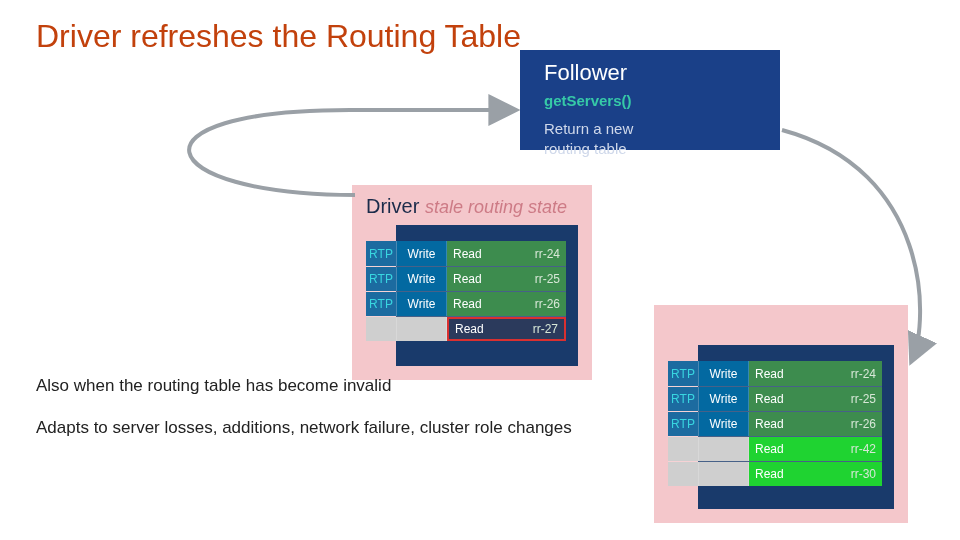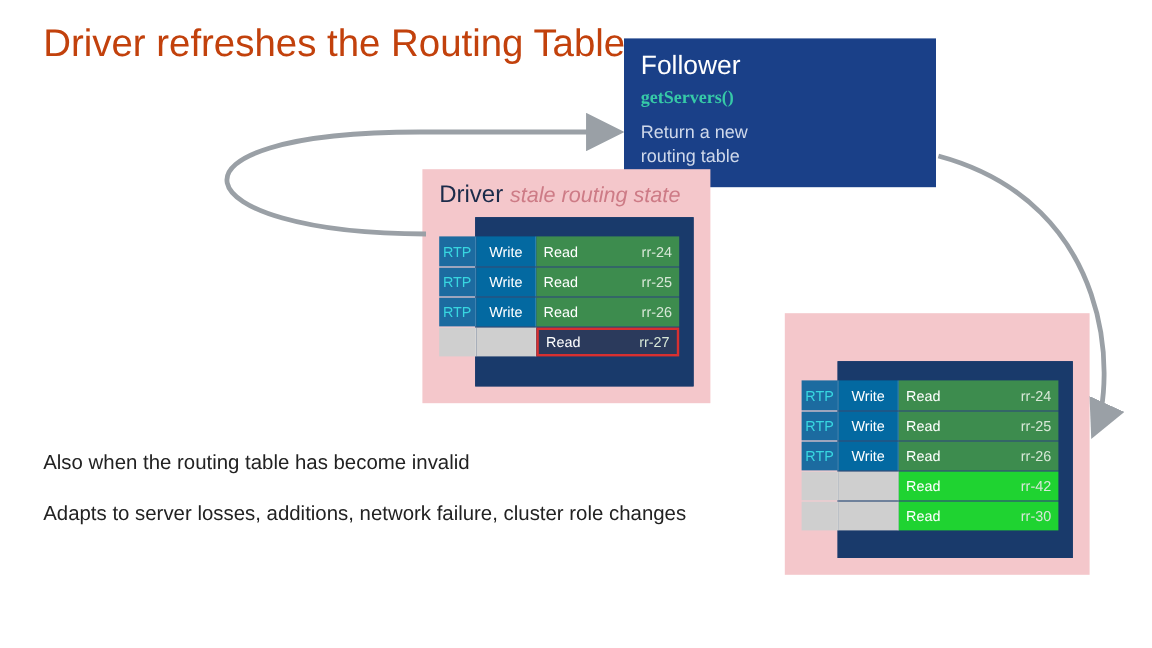--- a/index.html
+++ b/index.html
@@ -16,49 +16,50 @@
     position: absolute;
     left: 36px;
     top: 18px;
     font-size: 32px;
     font-weight: 400;
     color: #c2410c;
   }
   .follower-box {
     position: absolute;
     left: 520px;
-    top: 32px;
+    top: 50px;
     width: 260px;
-    height: 124px;
+    height: 100px;
     background: #1a4088;
     color: #fff;
-    padding: 10px 14px;
+    padding: 10px 24px;
   }
   .follower-title {
     font-size: 22px;
     font-weight: 300;
     color: #fff;
     margin-bottom: 6px;
   }
   .follower-method {
-    font-family: Liberation Serif, serif;
+    font-family: Liberation Sans, sans-serif;
     font-weight: bold;
     font-size: 15px;
     color: #36c9a7;
     margin-bottom: 10px;
   }
   .follower-desc {
     font-size: 15px;
     color: #cfd8ea;
     line-height: 1.3;
   }
   .driver-panel {
     position: absolute;
     background: #f4c7cb;
     padding: 10px 14px 14px 14px;
+    margin-top: 44px;
   }
   .driver-panel.stale {
     left: 352px;
     top: 141px;
     width: 240px;
     height: 195px;
   }
   .driver-panel.fresh {
     left: 654px;
     top: 261px;

